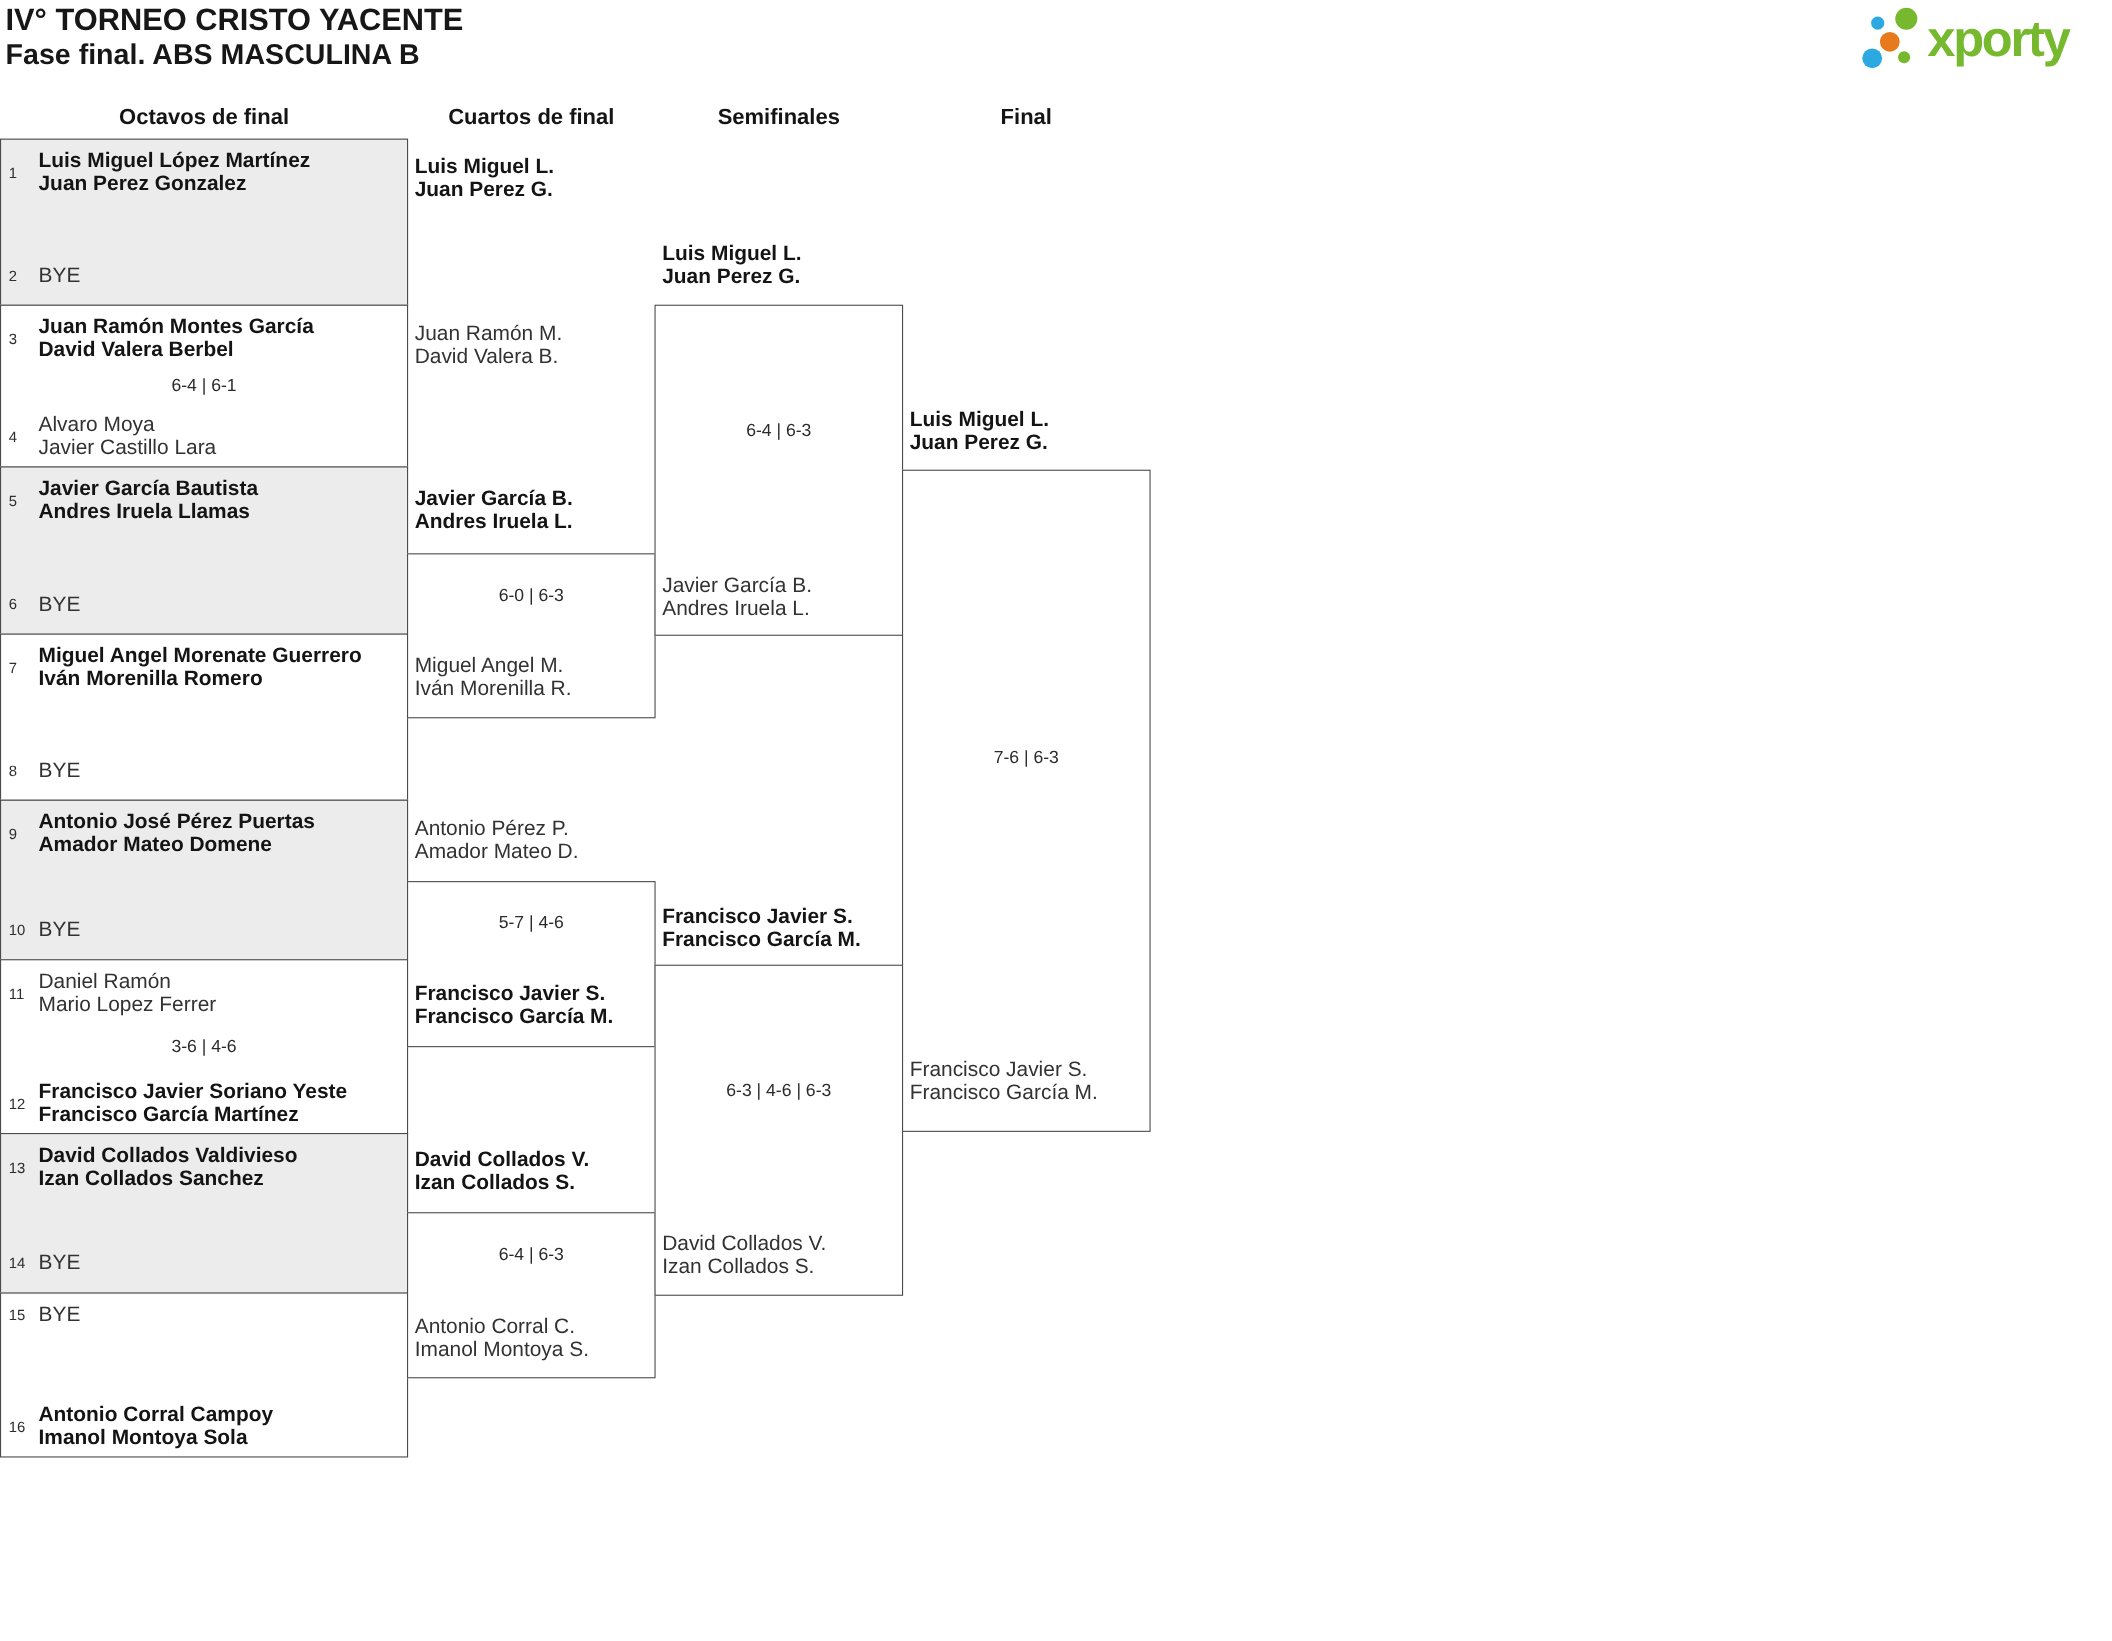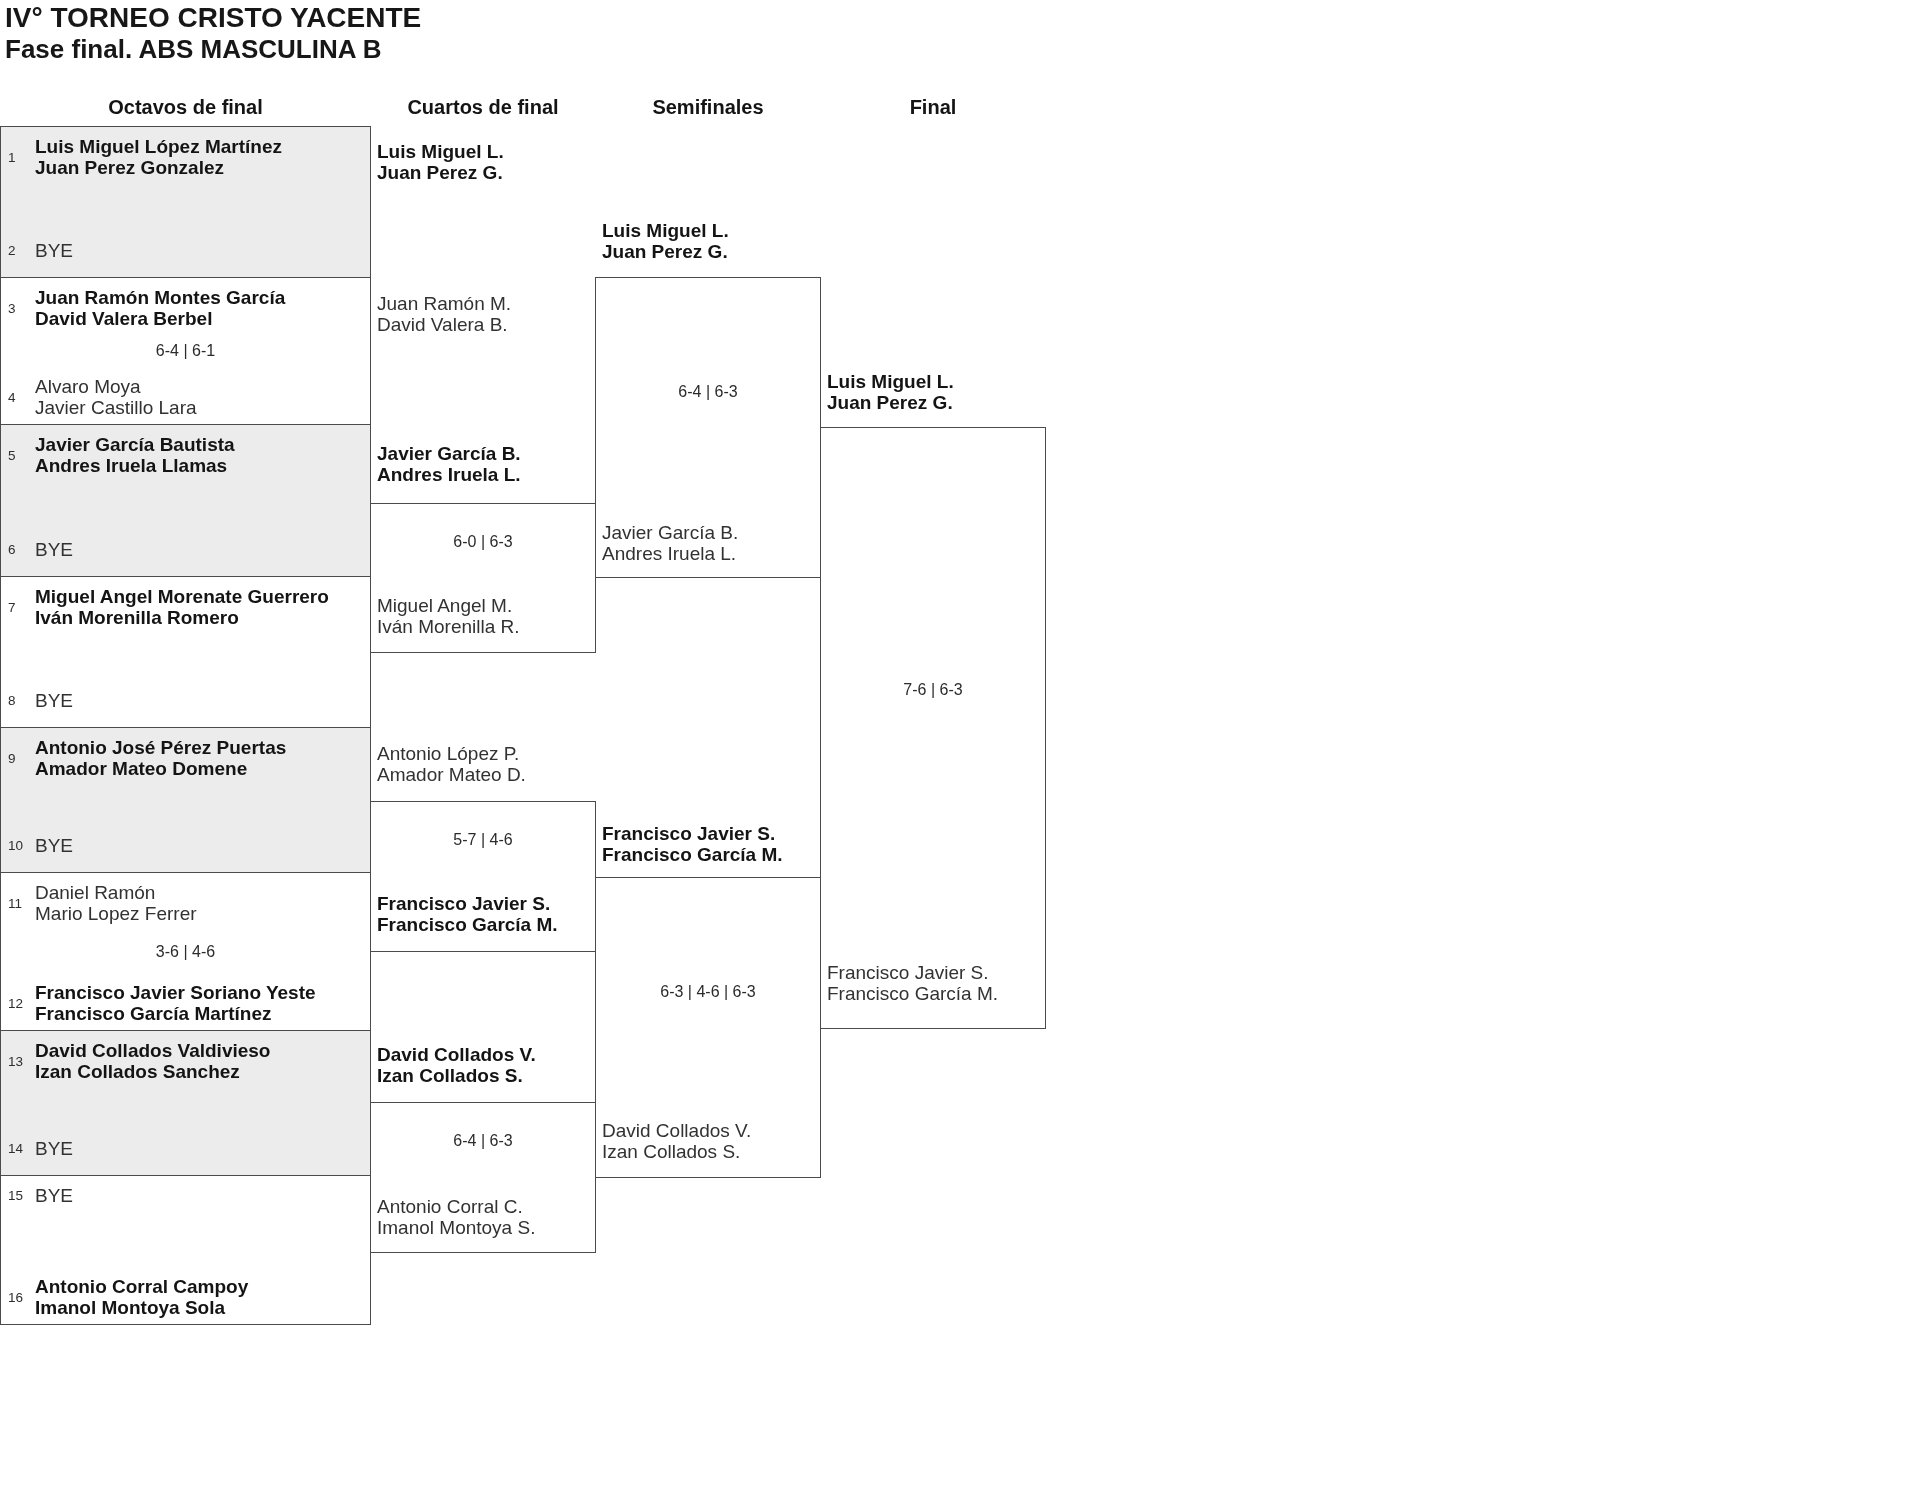--- a/index.html
+++ b/index.html
@@ -35,20 +35,30 @@
   .tlabel{position:absolute;white-space:nowrap;}
 </style>
 </head>
 <body>
 
 <div class="canvas">
 
   <div class="abs title1">IV° TORNEO CRISTO YACENTE</div>
   <div class="abs title2">Fase final. ABS MASCULINA B</div>
 
+  <div class="abs logo">
+    <svg width="70" height="70" viewBox="0 0 70 70">
+      <circle cx="21" cy="21" r="6" fill="#2ba9e0"></circle>
+      <circle cx="47" cy="17" r="10" fill="#76b82e"></circle>
+      <circle cx="32" cy="38" r="9" fill="#e87a1e"></circle>
+      <circle cx="16" cy="53" r="9" fill="#2ba9e0"></circle>
+      <circle cx="45" cy="52" r="5.5" fill="#76b82e"></circle>
+    </svg>
+    <span class="logo-text">xporty</span>
+  </div>
 
   <div class="abs rhead" style="left:0;width:371px">Octavos de final</div>
   <div class="abs rhead" style="left:370px;width:226px">Cuartos de final</div>
   <div class="abs rhead" style="left:595px;width:226px">Semifinales</div>
   <div class="abs rhead" style="left:820px;width:226px">Final</div>
 
   <div class="box shaded" style="left:0;top:126px;width:371px;height:152px">
     <div class="team t1">
       <span class="seed">1</span>
       <span class="names bold">
@@ -206,21 +216,21 @@
   </div>
   <div class="tlabel bold" style="left:377px;top:443px">
     <div class="ln">Javier García B.</div>
     <div class="ln">Andres Iruela L.</div>
   </div>
   <div class="tlabel" style="left:377px;top:595px">
     <div class="ln">Miguel Angel M.</div>
     <div class="ln">Iván Morenilla R.</div>
   </div>
   <div class="tlabel" style="left:377px;top:743px">
-    <div class="ln">Antonio López P.</div>
+    <div class="ln">Antonio Pérez P.</div>
     <div class="ln">Amador Mateo D.</div>
   </div>
   <div class="tlabel bold" style="left:377px;top:893px">
     <div class="ln">Francisco Javier S.</div>
     <div class="ln">Francisco García M.</div>
   </div>
   <div class="tlabel bold" style="left:377px;top:1044px">
     <div class="ln">David Collados V.</div>
     <div class="ln">Izan Collados S.</div>
   </div>

